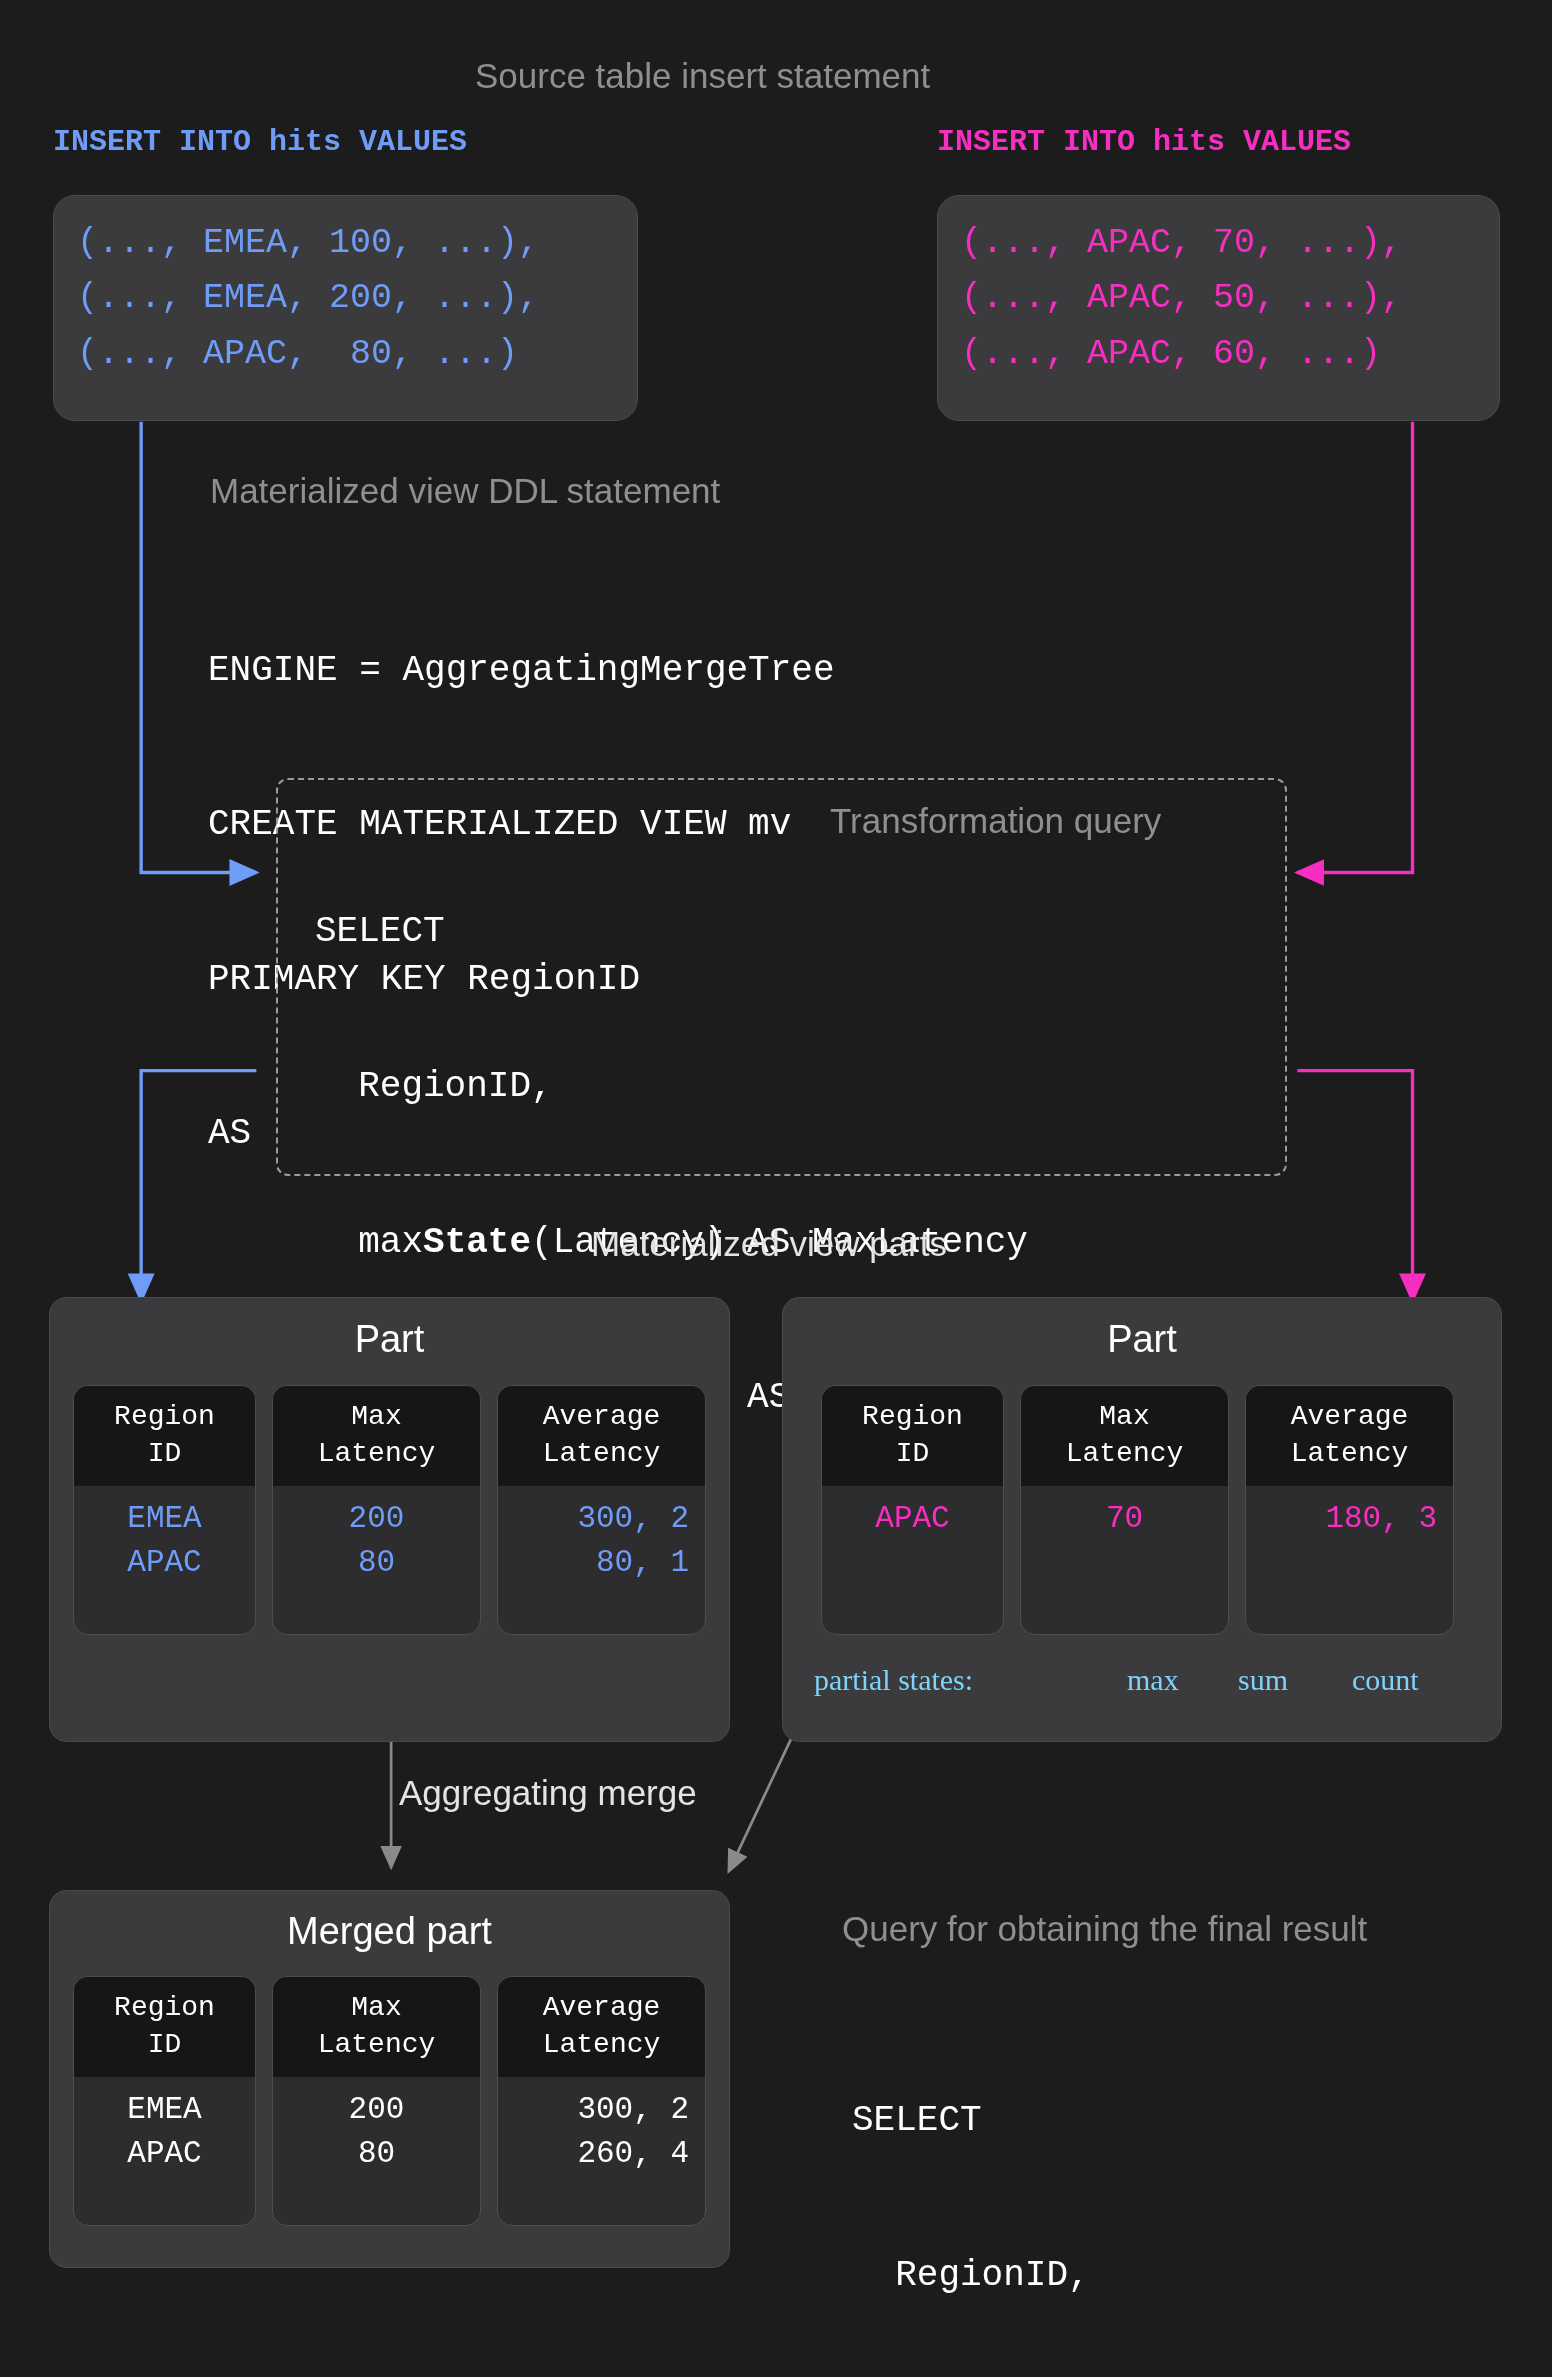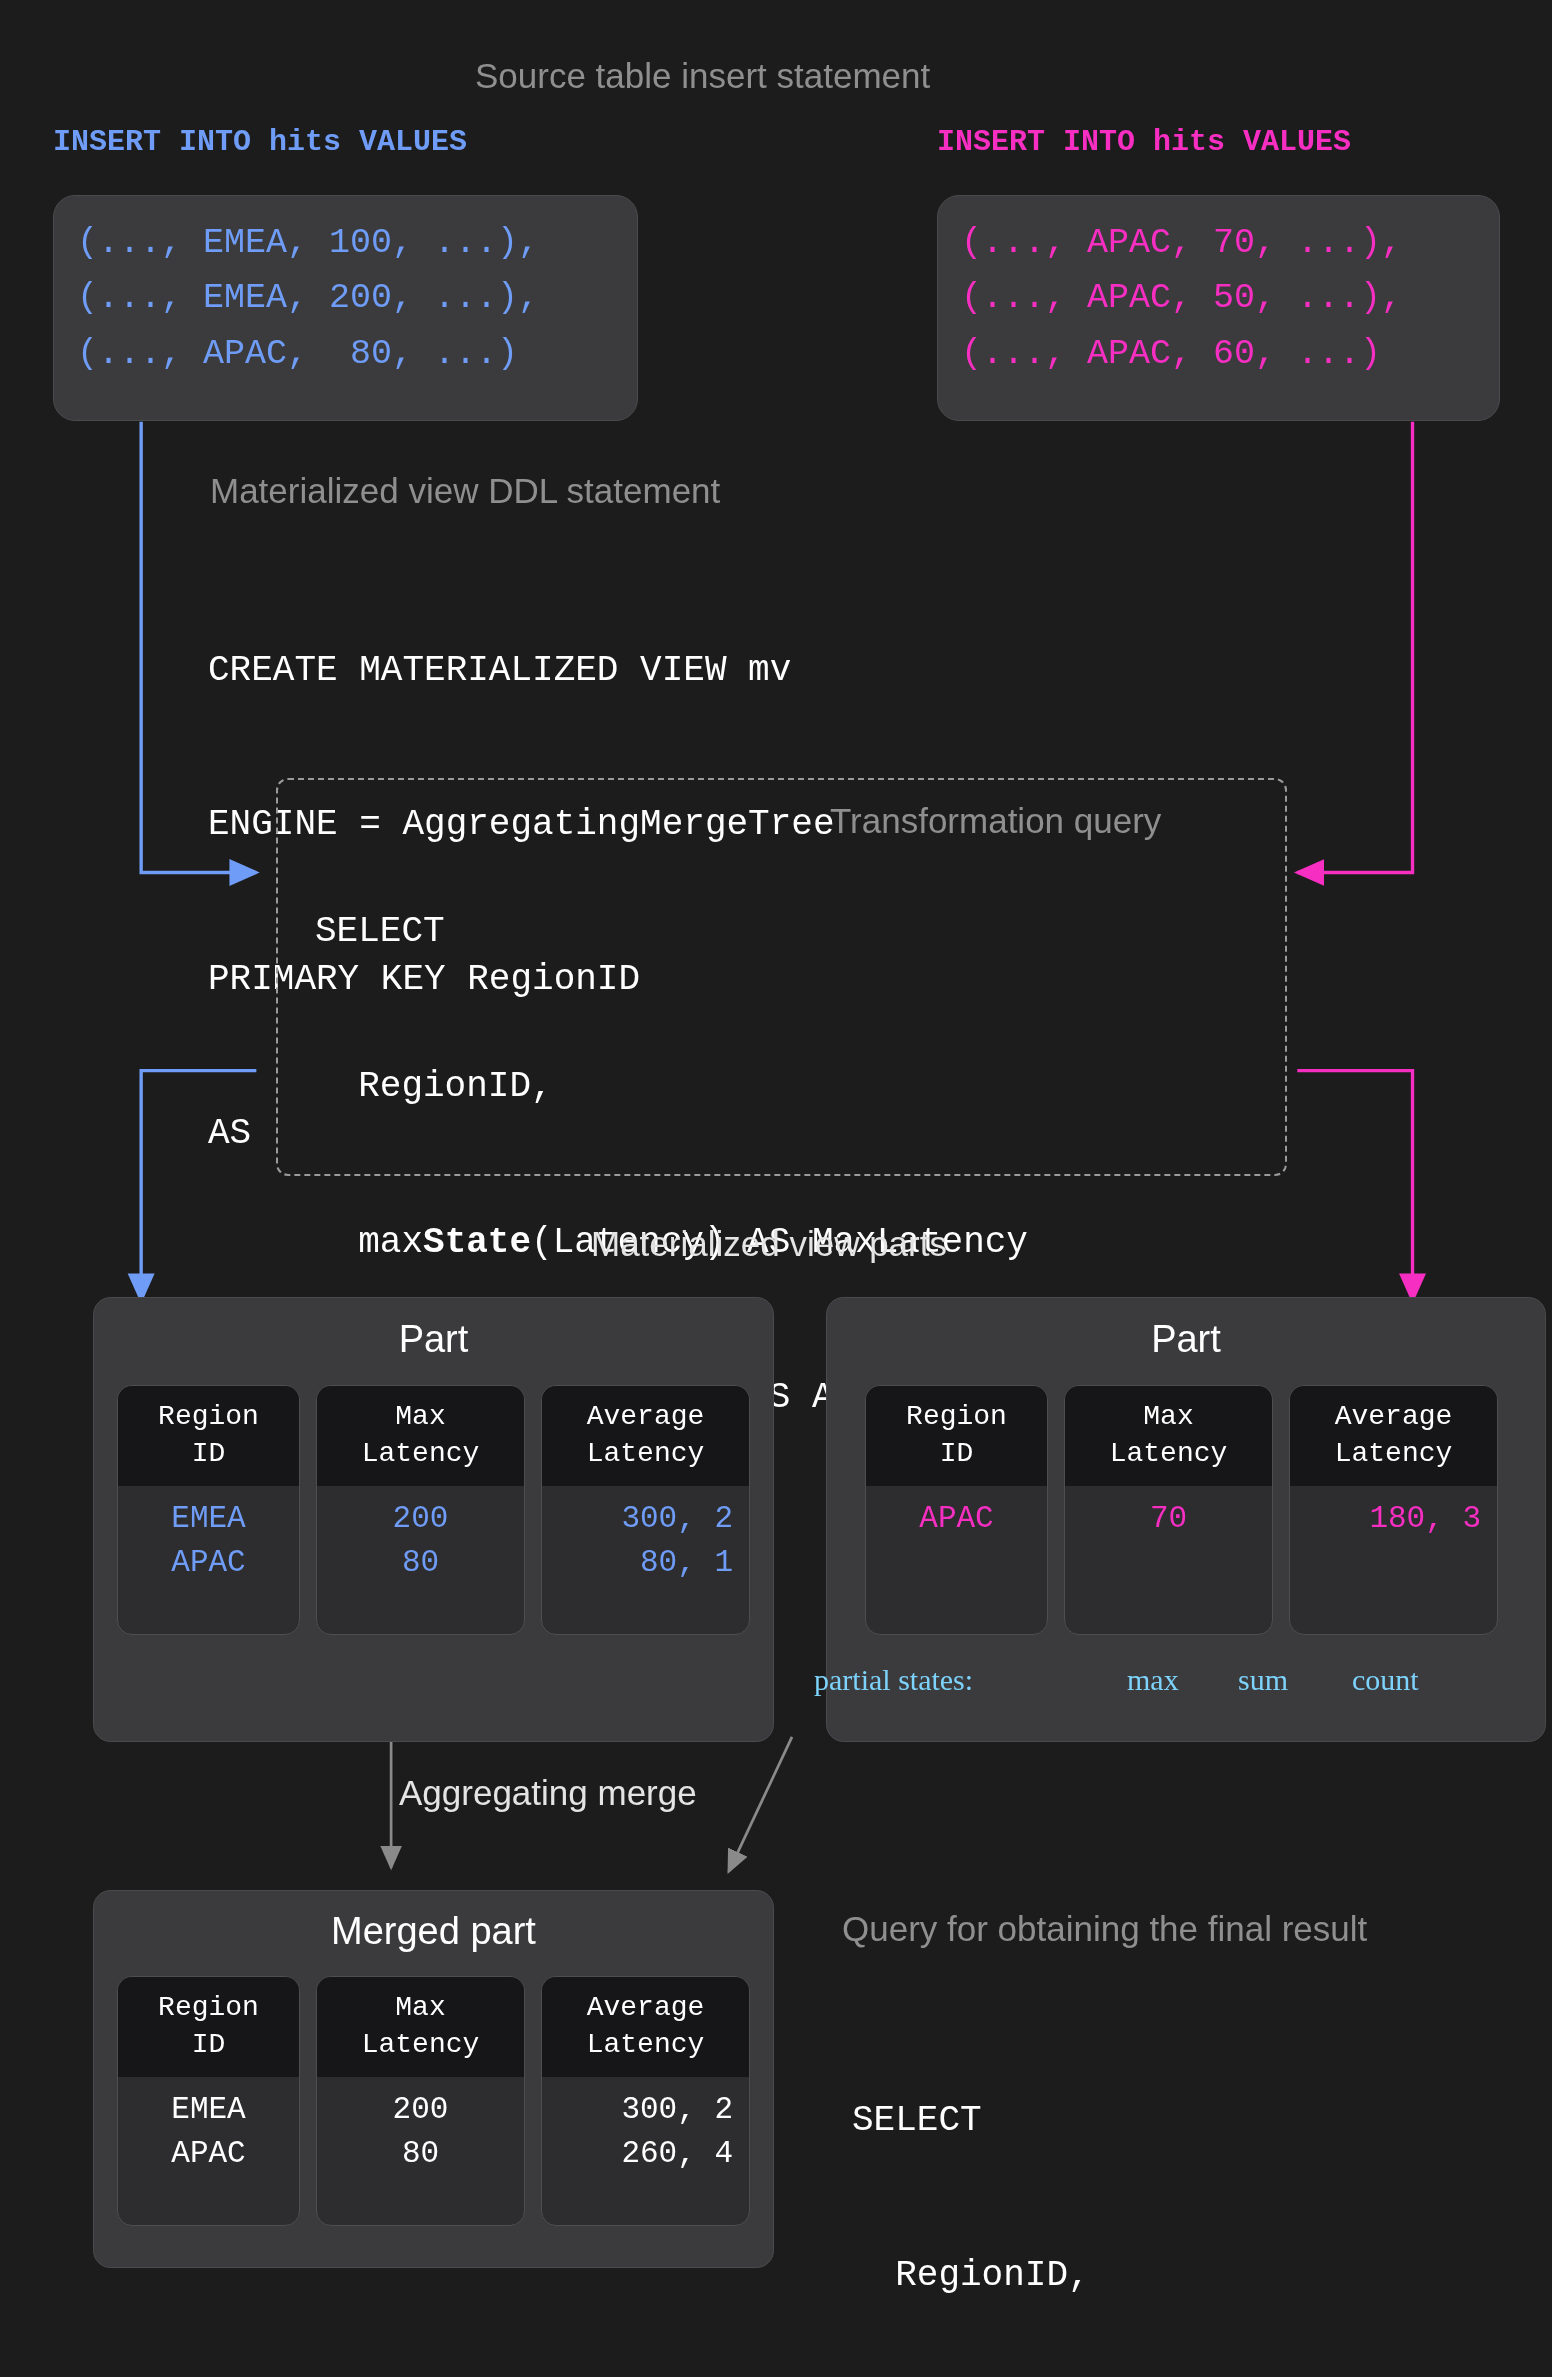--- a/index.html
+++ b/index.html
@@ -48,21 +48,20 @@
   }
   .blue { color: #6f9cf6; }
   .pink { color: #f72ec2; }
 
   
   .panel {
     background: #3b3b3d;
     border: 1.3px solid #4a4a4c;
     border-radius: 17.5px;
     box-sizing: border-box;
-    margin-left: 44px;
   }
   .ins-box {
     background: #3b3b3d;
     border: 1.3px solid #4a4a4c;
     border-radius: 22px;
     box-sizing: border-box;
     padding: 20px 23px;
   }
   .ins-box .line {
     font-size: 35px;
@@ -194,22 +193,22 @@
 
   <div class="abs ins-box" style="left:937px; top:195px; width:563px; height:226px;">
     <div class="line pink">(..., APAC, 70, ...),</div>
     <div class="line pink">(..., APAC, 50, ...),</div>
     <div class="line pink">(..., APAC, 60, ...)</div>
   </div>
 
   <div class="abs caption" style="left:210px; top:472px;">Materialized view DDL statement</div>
 
   <div class="abs ddl" style="left:208px; top:542px;">
+    <div>ENGINE = AggregatingMergeTree</div>
     <div>CREATE MATERIALIZED VIEW mv</div>
-    <div>ENGINE = AggregatingMergeTree</div>
     <div>PRIMARY KEY RegionID</div>
     <div>AS</div>
   </div>
 
   <div class="abs dashed-box" style="left:276px; top:778px; width:1011px; height:398px;"></div>
 
   <div class="abs caption" style="left:830px; top:802px;">Transformation query</div>
 
   <div class="abs query" style="left:315px; top:802px;">
     <div>SELECT</div>

